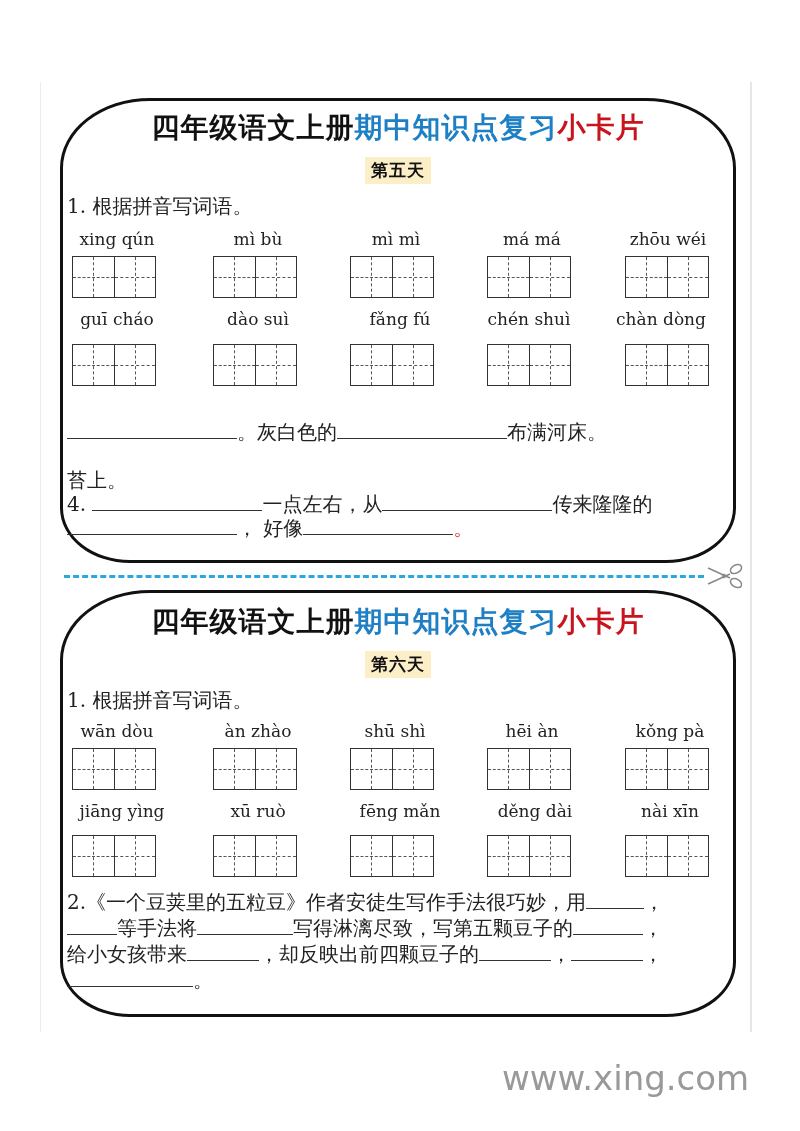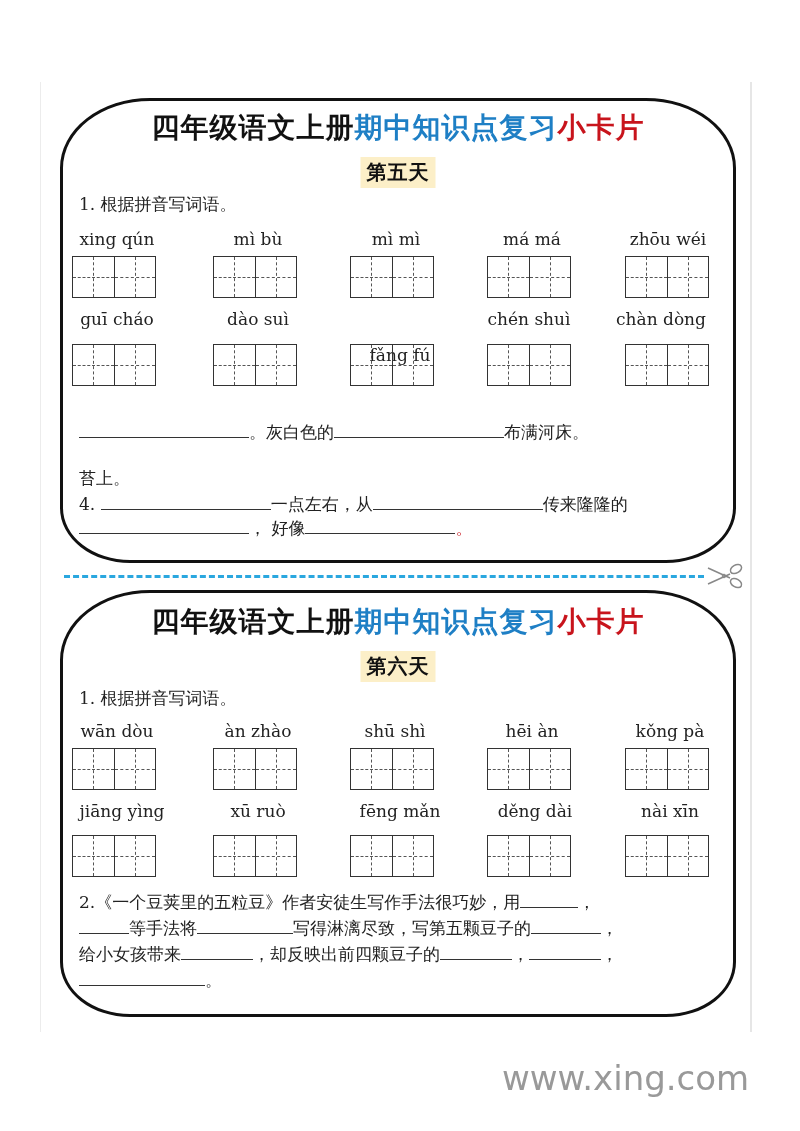--- a/index.html
+++ b/index.html
@@ -15,24 +15,24 @@
   .card-2 { top: 590px; height: 427px; }
 
   .title { position: absolute; left: 0; right: 0; text-align: center;
            font-family: "DejaVu Sans", sans-serif; font-weight: bold; font-size: 28px;
            letter-spacing: 1px; white-space: nowrap; }
   .title .t-black { color: #111; }
   .title .t-blue { color: #1e7fc5; }
   .title .t-red { color: #c8141c; }
 
   .day-badge { position: absolute; left: 50%; transform: translateX(-50%);
-               background: #fcefc8; padding: 2px 6px; font-weight: bold; font-size: 20px;
+               background: #fcefc8; padding: 2px 6px; font-weight: bold; font-size: 17px;
                color: #111; letter-spacing: 1px; }
 
-  .q-line { position: absolute; left: 16px; font-size: 17px; white-space: nowrap; color: #222; }
+  .q-line { position: absolute; left: 4px; font-size: 20px; white-space: nowrap; color: #222; }
 
   .pinyin { position: absolute; font-size: 17px; white-space: nowrap; color: #222; text-align: center; }
 
   .tianzi { position: absolute; height: 42px; width: 84px; border: 1.5px solid #333;
             box-sizing: border-box; display: flex; }
   .tianzi .cell { flex: 1; position: relative; box-sizing: border-box; }
   .tianzi .cell + .cell { border-left: 1.5px solid #333; }
   .tianzi .cell::before { content: ""; position: absolute; left: 50%; top: 0; bottom: 0;
                           border-left: 1px dashed #555; }
   .tianzi .cell::after { content: ""; position: absolute; top: 50%; left: 0; right: 0;
@@ -81,21 +81,21 @@
       <div class="cell"></div>
       <div class="cell"></div>
     </div>
   <div class="tianzi" style="left:562px;top:155px;">
       <div class="cell"></div>
       <div class="cell"></div>
     </div>
 
   <div class="pinyin" style="left:9px;  top:208px; width:90px;">guī cháo</div>
   <div class="pinyin" style="left:150px;top:208px; width:90px;">dào suì</div>
-  <div class="pinyin" style="left:287px;top:208px; width:100px;margin-top:36px;">fǎng fú</div>
+  <div class="pinyin" style="left:287px;top:208px; width:100px;">fǎng fú</div>
   <div class="pinyin" style="left:416px;top:208px; width:100px;">chén shuì</div>
   <div class="pinyin" style="left:548px;top:208px; width:100px;">chàn dòng</div>
 
   <div class="tianzi" style="left:9px;  top:243px;">
       <div class="cell"></div>
       <div class="cell"></div>
     </div>
   <div class="tianzi" style="left:150px;top:243px;">
       <div class="cell"></div>
       <div class="cell"></div>

